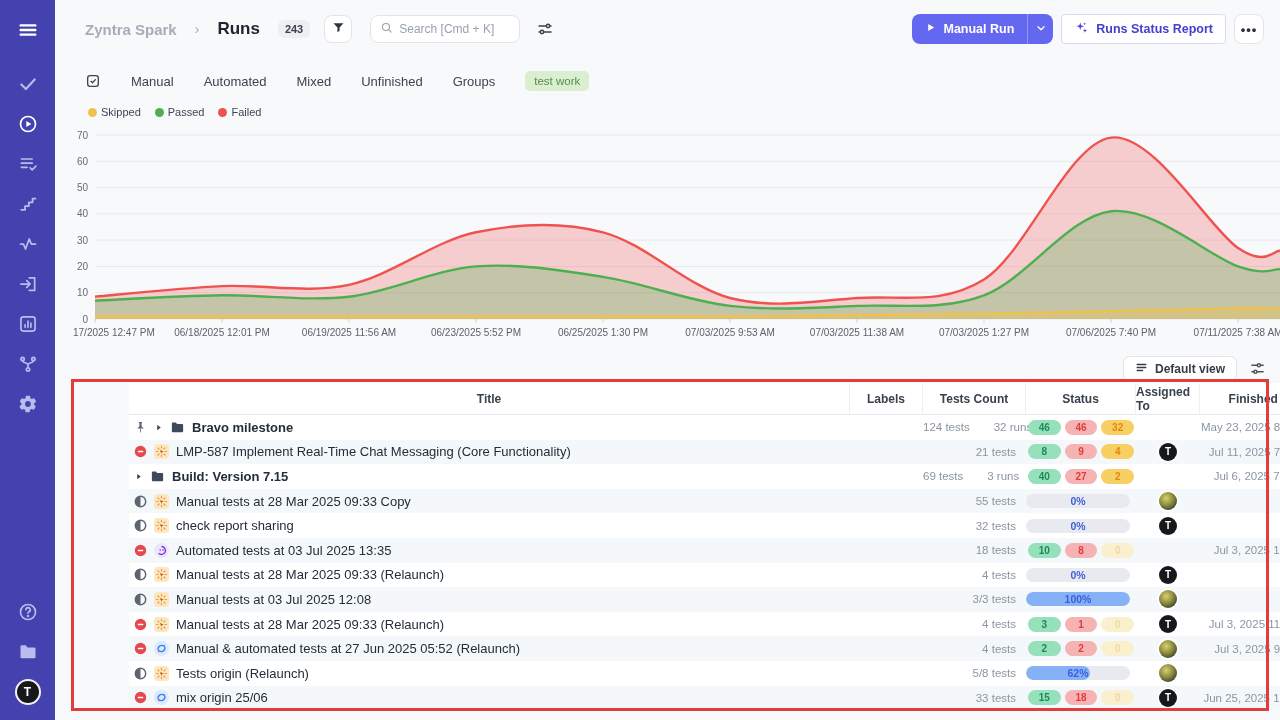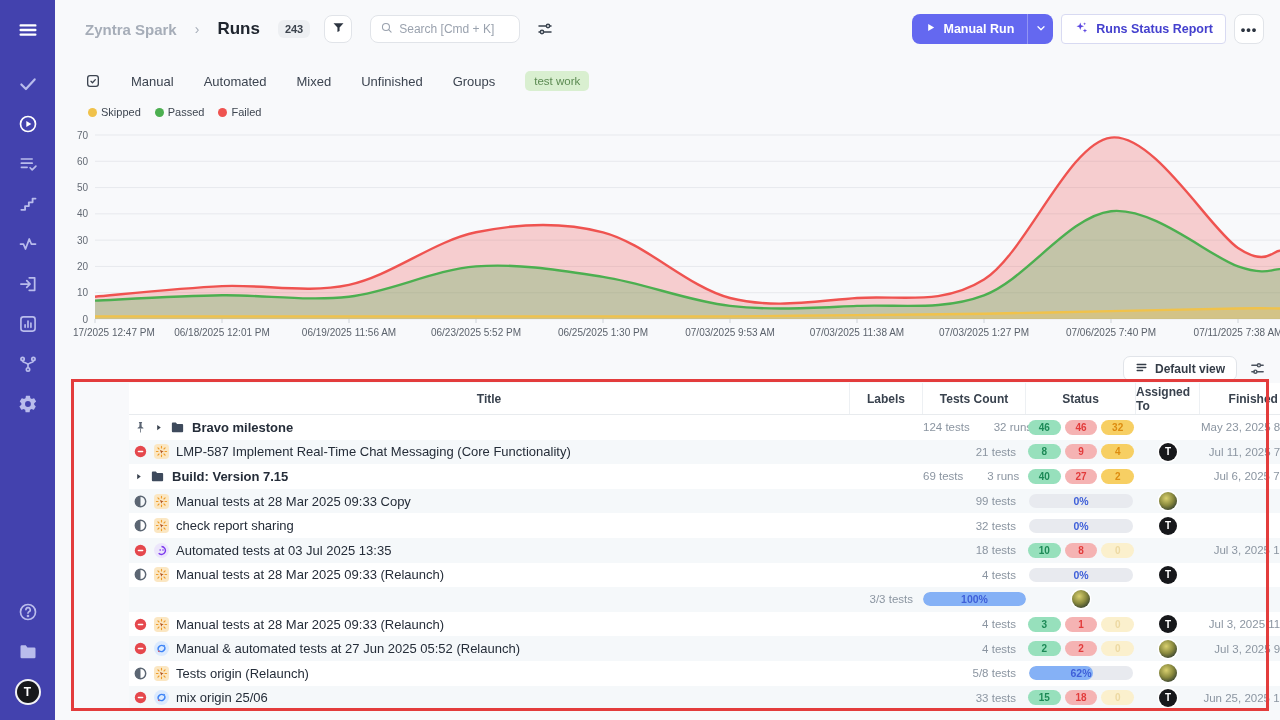--- a/index.html
+++ b/index.html
@@ -96,21 +96,21 @@
   .t-head .hcell:last-child { border-right:none; }
   .t-row { display:grid; grid-template-columns:721px 73px 103px 110px 64px 122px;
     height:24.6px; align-items:center; cursor:pointer; }
   .t-row:nth-child(even) { background:#f5f8fa; }
   .c-title { display:flex; align-items:center; gap:7px; padding-left:5px; overflow:hidden; }
   .c-title .title-text { font-size:13px; color:#252d39; white-space:nowrap; }
   .t-row.group .title-text { font-weight:600; }
   .c-tests { text-align:right; padding-right:10px; font-size:11.5px; color:#8b95a1;
     white-space:nowrap; }
   .c-tests .runs-part { margin-left:24px; }
-  .c-status { display:flex; align-items:center; justify-content:center; }
+  .c-status { display:flex; align-items:center; justify-content:flex-start; }
   .c-assign { display:flex; align-items:center; justify-content:center; }
   .c-finish { text-align:right; padding-right:6px; font-size:11.5px; color:#8b95a1; white-space:nowrap; }
   .pill { width:33px; height:15px; border-radius:8px; font-size:10px; font-weight:700;
     display:flex; align-items:center; justify-content:center; margin:0 2px; }
   .pill.passed { background:#97e0bc; color:#1d8a57; }
   .pill.failed { background:#f5b3b3; color:#e23b3b; }
   .pill.skipped { background:#f7cf63; color:#dd8c10; }
   .pill.skipped.faded { background:#fbf0cd; color:#edd9a2; }
   .progress { position:relative; width:104px; height:14px; border-radius:7px; background:#e8eaef; overflow:hidden; }
   .progress .fill { position:absolute; left:0; top:0; bottom:0; background:#85b1f6; border-radius:7px; }
@@ -483,21 +483,21 @@
                   <rect width="18" height="18" rx="4.5" fill="#fbe7c3"></rect>
                   <g stroke="#ee9d2b" stroke-width="1.4" stroke-linecap="round">
                     <path d="M9 2.9v1.9M9 13.2v1.9M2.9 9h1.9M13.2 9h1.9M4.7 4.7l1.3 1.3M12 12l1.3 1.3M13.3 4.7L12 6M6 12l-1.3 1.3"></path>
                   </g>
                   <path d="M7.1 7.1l4.7 1.8-2.1.8-.8 2.1z" fill="#b3541e"></path>
                 </svg>
               </span>
               <span class="title-text">Manual tests at 28 Mar 2025 09:33 Copy</span>
             </div>
             <div></div>
-            <div class="c-tests"><span>99 tests</span></div>
+            <div class="c-tests"><span>55 tests</span></div>
             <div class="c-status">
               <div class="progress">
                 <div class="plabel">0%</div>
               </div>
             </div>
             <div class="c-assign">
               <span class="mini-avatar photo"></span>
             </div>
             <div class="c-finish"></div>
           </div>
@@ -585,20 +585,38 @@
               <div class="progress">
                 <div class="plabel">0%</div>
               </div>
             </div>
             <div class="c-assign">
               <span class="mini-avatar t">T</span>
             </div>
             <div class="c-finish"></div>
           </div>
           <div class="t-row">
+            <div class="c-title">
+              <span class="row-icon state">
+                <svg viewBox="0 0 16 16">
+                  <circle cx="8" cy="8" r="6.4" fill="none" stroke="#5c6673" stroke-width="1.8"></circle>
+                  <path d="M8 1.6A6.4 6.4 0 0 0 8 14.4z" fill="#5c6673"></path>
+                </svg>
+              </span>
+              <span class="row-icon origin">
+                <svg viewBox="0 0 18 18">
+                  <rect width="18" height="18" rx="4.5" fill="#fbe7c3"></rect>
+                  <g stroke="#ee9d2b" stroke-width="1.4" stroke-linecap="round">
+                    <path d="M9 2.9v1.9M9 13.2v1.9M2.9 9h1.9M13.2 9h1.9M4.7 4.7l1.3 1.3M12 12l1.3 1.3M13.3 4.7L12 6M6 12l-1.3 1.3"></path>
+                  </g>
+                  <path d="M7.1 7.1l4.7 1.8-2.1.8-.8 2.1z" fill="#b3541e"></path>
+                </svg>
+              </span>
+              <span class="title-text">Manual tests at 03 Jul 2025 12:08</span>
+            </div>
             <div></div>
             <div class="c-tests"><span>3/3 tests</span></div>
             <div class="c-status">
               <div class="progress">
                 <div class="fill" style="width:100%"></div>
                 <div class="plabel">100%</div>
               </div>
             </div>
             <div class="c-assign">
               <span class="mini-avatar photo"></span>

